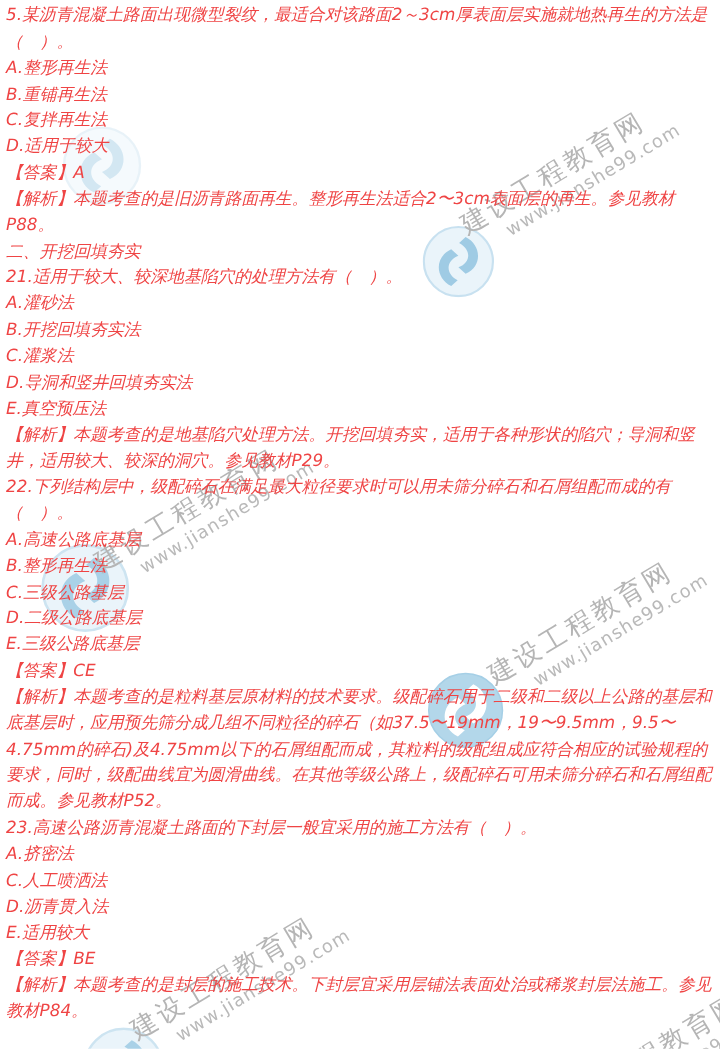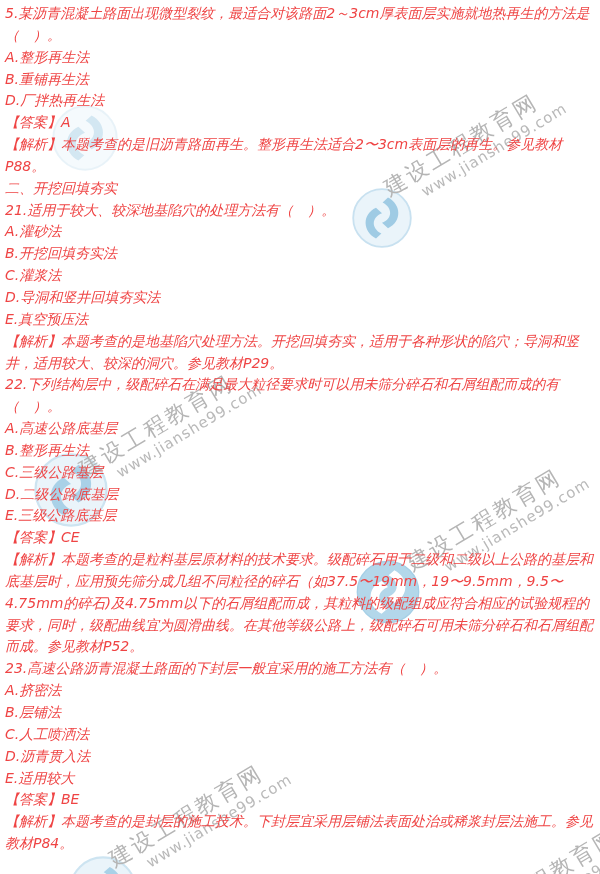--- a/index.html
+++ b/index.html
@@ -93,21 +93,22 @@
       <span class="wm-url">www.jianshe99.com</span>
     </div>
   </div>
 
   <div class="content">
 
     <div>
       <p class="ln">5.某沥青混凝土路面出现微型裂纹，最适合对该路面2～3cm厚表面层实施就地热再生的方法是（　）。</p>
       <p class="ln">A.整形再生法</p>
       <p class="ln">B.重铺再生法</p>
-      <p class="ln">D.厂拌热再生法</p>
+      <p class="ln">C.复拌再生法</p>
+      <p class="ln">D.适用于较大</p>
       <p class="ln">【答案】A</p>
       <p class="ln">【解析】本题考查的是旧沥青路面再生。整形再生法适合2〜3cm表面层的再生。参见教材P88。</p>
     </div>
 
     <p class="ln">二、开挖回填夯实</p>
 
     <div>
       <p class="ln">21.适用于较大、较深地基陷穴的处理方法有（　）。</p>
       <p class="ln">A.灌砂法</p>
       <p class="ln">B.开挖回填夯实法</p>
@@ -124,21 +125,20 @@
       <p class="ln">C.三级公路基层</p>
       <p class="ln">D.二级公路底基层</p>
       <p class="ln">E.三级公路底基层</p>
       <p class="ln">【答案】CE</p>
       <p class="ln">【解析】本题考查的是粒料基层原材料的技术要求。级配碎石用于二级和二级以上公路的基层和底基层时，应用预先筛分成几组不同粒径的碎石（如37.5〜19mm，19〜9.5mm，9.5〜4.75mm的碎石)及4.75mm以下的石屑组配而成，其粒料的级配组成应符合相应的试验规程的要求，同时，级配曲线宜为圆滑曲线。在其他等级公路上，级配碎石可用未筛分碎石和石屑组配而成。参见教材P52。</p>
     </div>
 
     <div>
       <p class="ln">23.高速公路沥青混凝土路面的下封层一般宜采用的施工方法有（　）。</p>
       <p class="ln">A.挤密法</p>
-      <p class="ln">B.层铺法</p>
       <p class="ln">C.人工喷洒法</p>
       <p class="ln">D.沥青贯入法</p>
       <p class="ln">E.适用较大</p>
       <p class="ln">【答案】BE</p>
       <p class="ln">【解析】本题考查的是封层的施工技术。下封层宜采用层铺法表面处治或稀浆封层法施工。参见教材P84。</p>
     </div>
 
   </div>
 </div>
 

